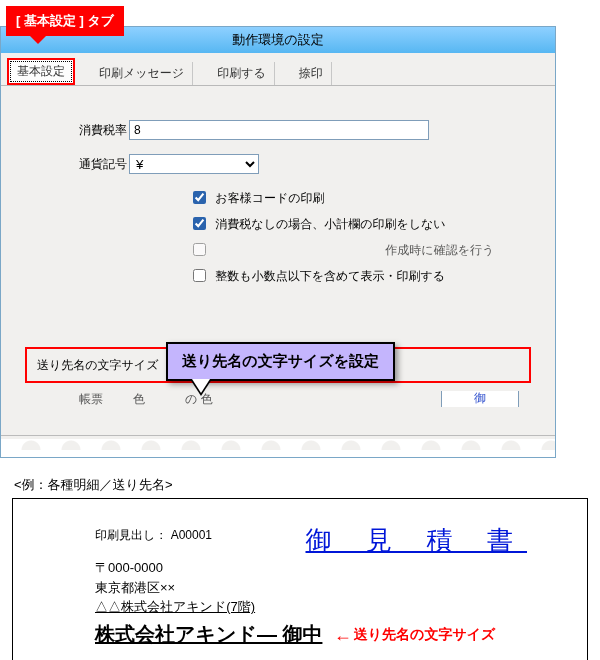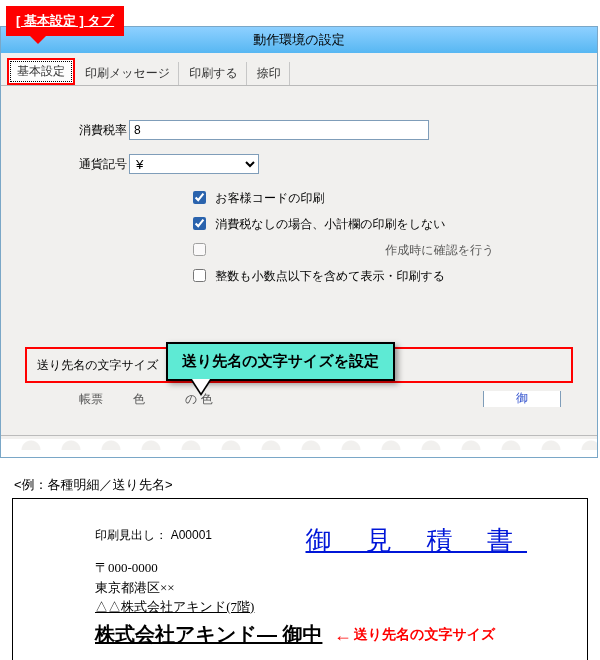--- a/index.html
+++ b/index.html
@@ -14,49 +14,48 @@
   
   .callout-tab {
     position: absolute;
     left: 6px; top: 6px;
     background: #ff0000;
     color: #fff;
     font-weight: bold;
     padding: 6px 10px;
     font-size: 13px;
     z-index: 10;
-    text-decoration: underline;
   }
   .callout-tab::after{
     content:"";
     position:absolute;
     left:24px; top:100%;
     border:8px solid transparent;
     border-top-color:#ff0000;
   }
 
   .dialog {
     margin-top: 26px;
     border: 1px solid #7aa7c7;
-    width: 598px;
+    width: 556px;
     position: relative;
   }
   .titlebar {
     background: linear-gradient(#8ed0ff,#57b7f2);
     color: #000;
     text-align: center;
     padding: 4px 0;
     font-size: 13px;
   }
   .tabstrip {
     background: #f1f0ee;
     border-bottom: 1px solid #b9b9b9;
     padding: 5px 6px 0 6px;
     display: flex;
-    gap: 2px;
+    gap: 16px;
     align-items: flex-end;
     font-size: 12px;
   }
   .tab {
     padding: 3px 8px;
     color: #333;
     border-right:1px solid #c7c7c7;
   }
   .tab.selected {
     border: 2px solid #ff0000;
@@ -80,21 +79,21 @@
   .txt.tax { width: 300px; }
   .sel { border:1px solid #7f9db9; background:#fff; height:20px; width:130px; padding:1px 2px; }
 
   .checks { margin-left: 170px; }
   .checks label { display:block; margin:7px 0; }
   .checks input { accent-color:#2a63ad; margin-right:6px; vertical-align:-2px;}
 
   .balloon {
     position:absolute;
     left:165px; top:256px;
-    background:#5eead4;
+    background:#c4b5fd;
     border:2px solid #000;
     padding:8px 14px;
     font-weight:bold;
     font-size:15px;
     box-shadow:3px 3px 6px rgba(0,0,0,.4);
     z-index:5;
   }
   .balloon::after{
     content:"";
     position:absolute;
@@ -159,21 +158,21 @@
   .quote-title{
     color:#0016d8;
     font-family:"MS Mincho","Yu Mincho",serif;
     font-size:26px;
     text-decoration:underline;
     letter-spacing:14px;
     position:absolute;
     right:60px; top:24px;
   }
   .cust{ font-size:12px; margin:0 0 14px 64px; }
-  .addr{ font-size:13px; margin:0 0 0 64px; line-height:1.5;font-family:Liberation Serif, serif;}
+  .addr{ font-size:13px; margin:0 0 0 64px; line-height:1.5;}
   .addr .bldg{ text-decoration:underline; }
   .recipient{
     font-size:20px; font-weight:bold;
     text-decoration:underline;
     margin:4px 0 0 64px;
     display:inline-block;
     text-align:center;
   }
   .size-callout{
     color:#ff0000; font-weight:bold; font-size:14px;

